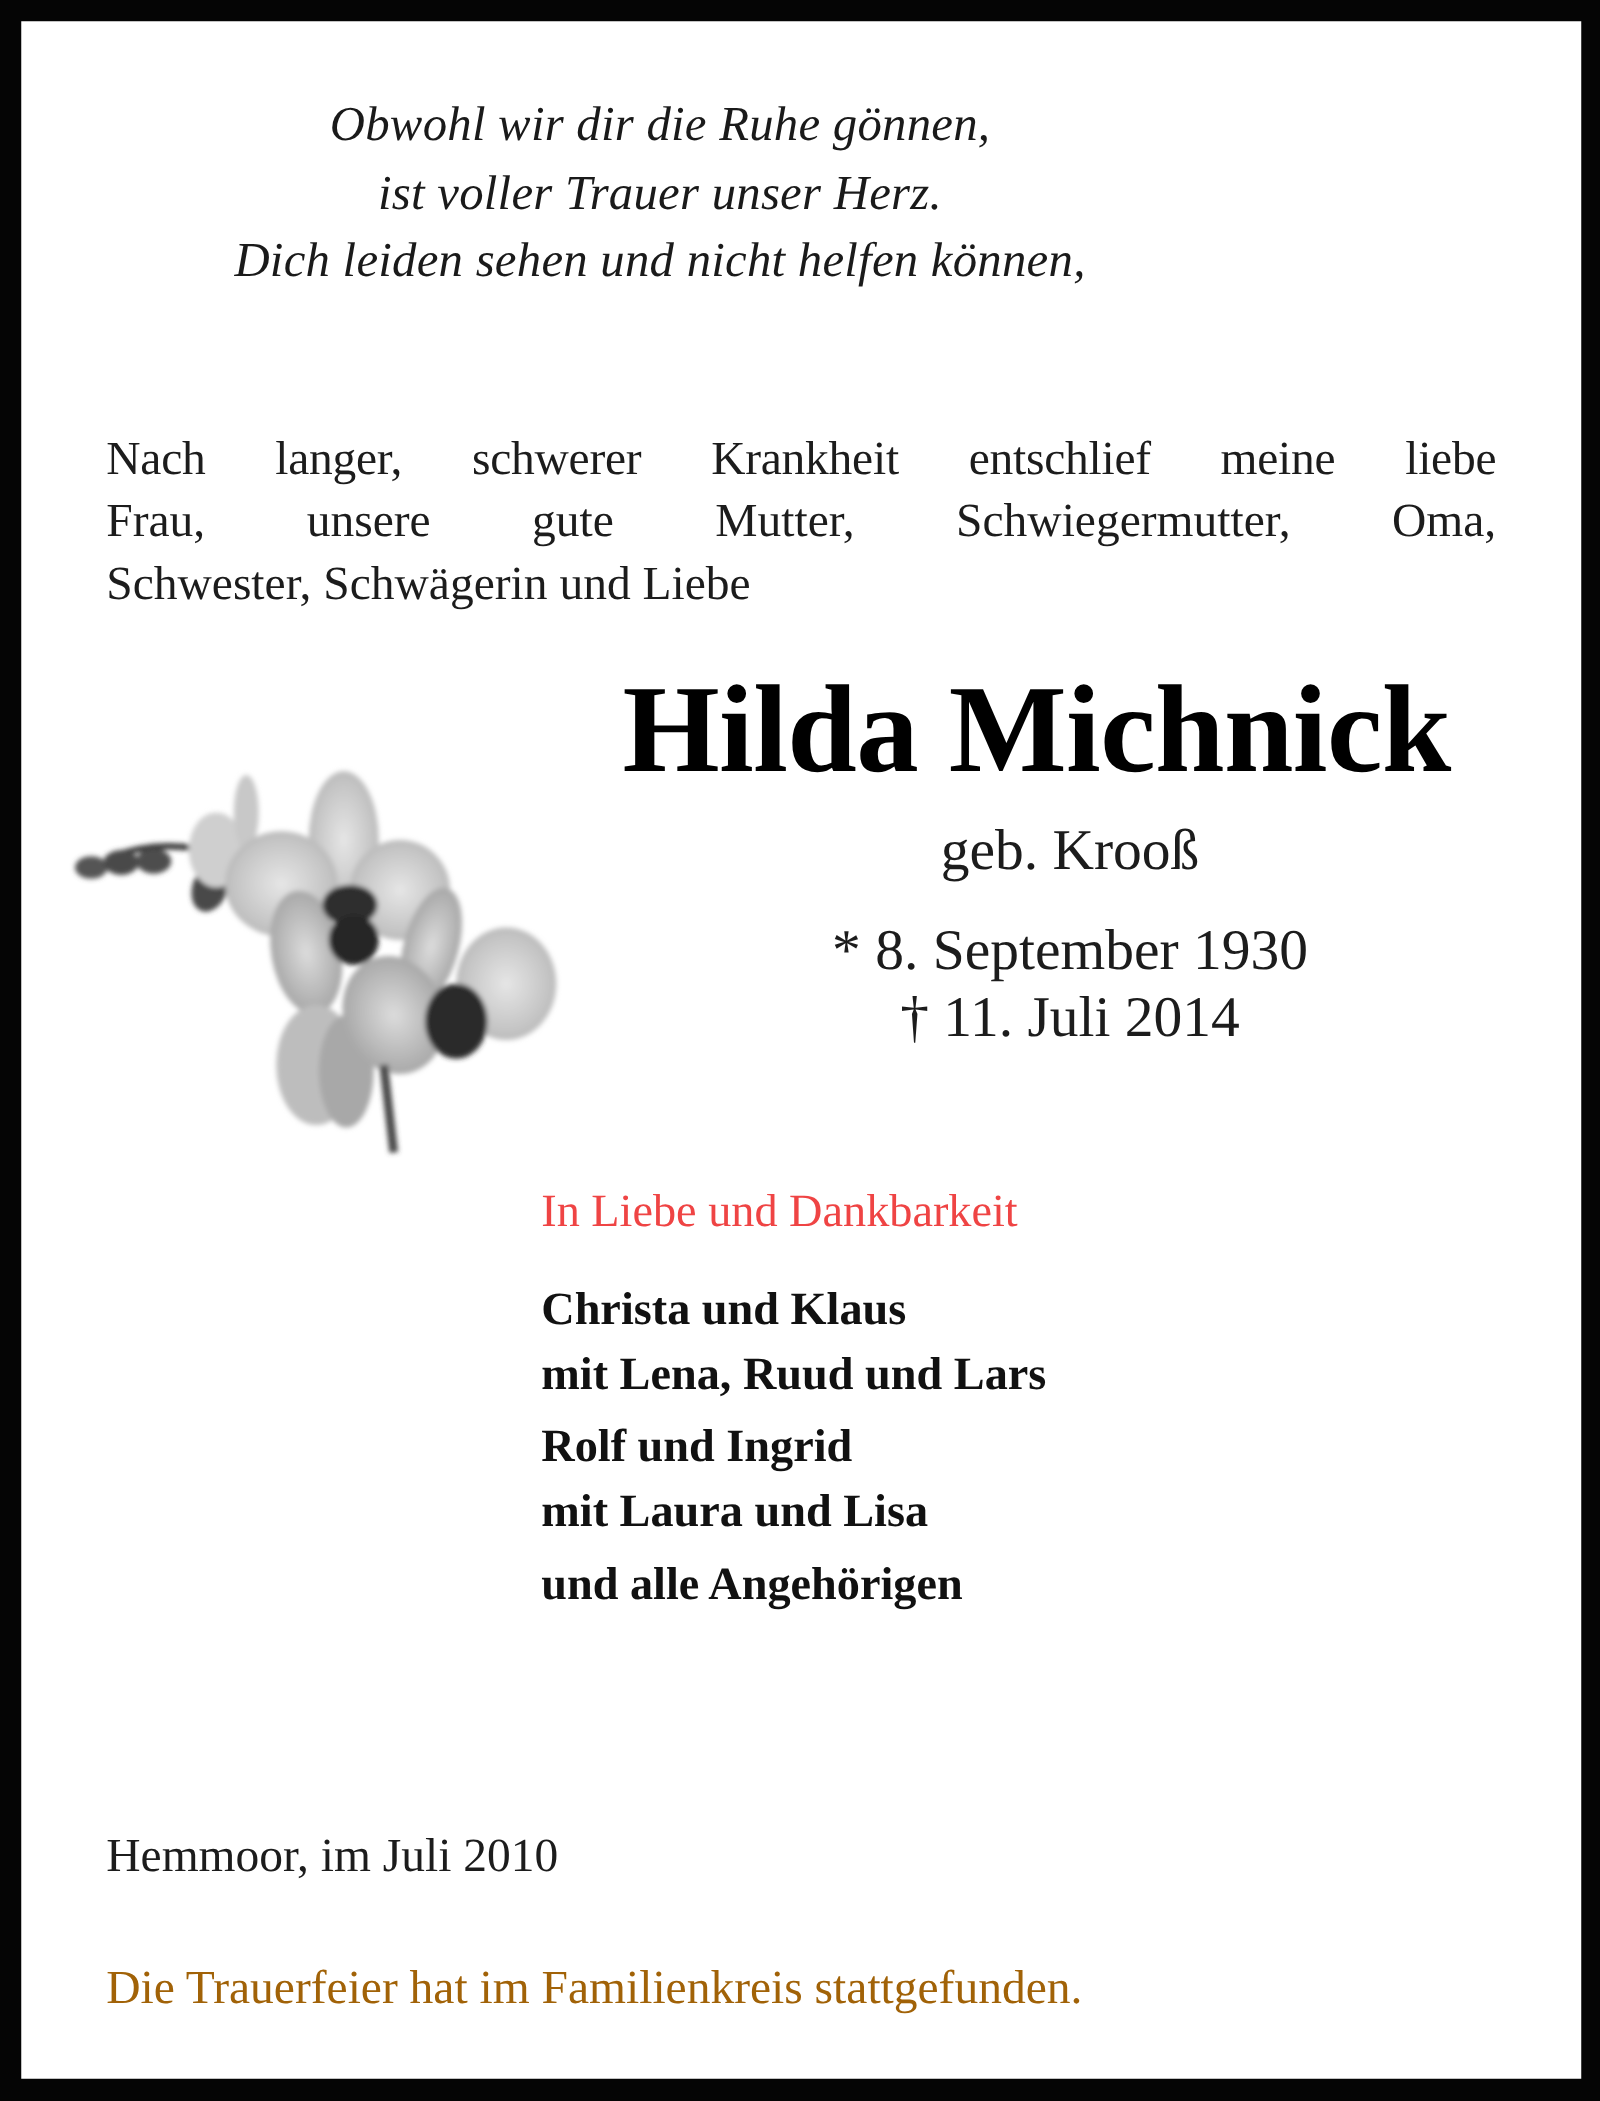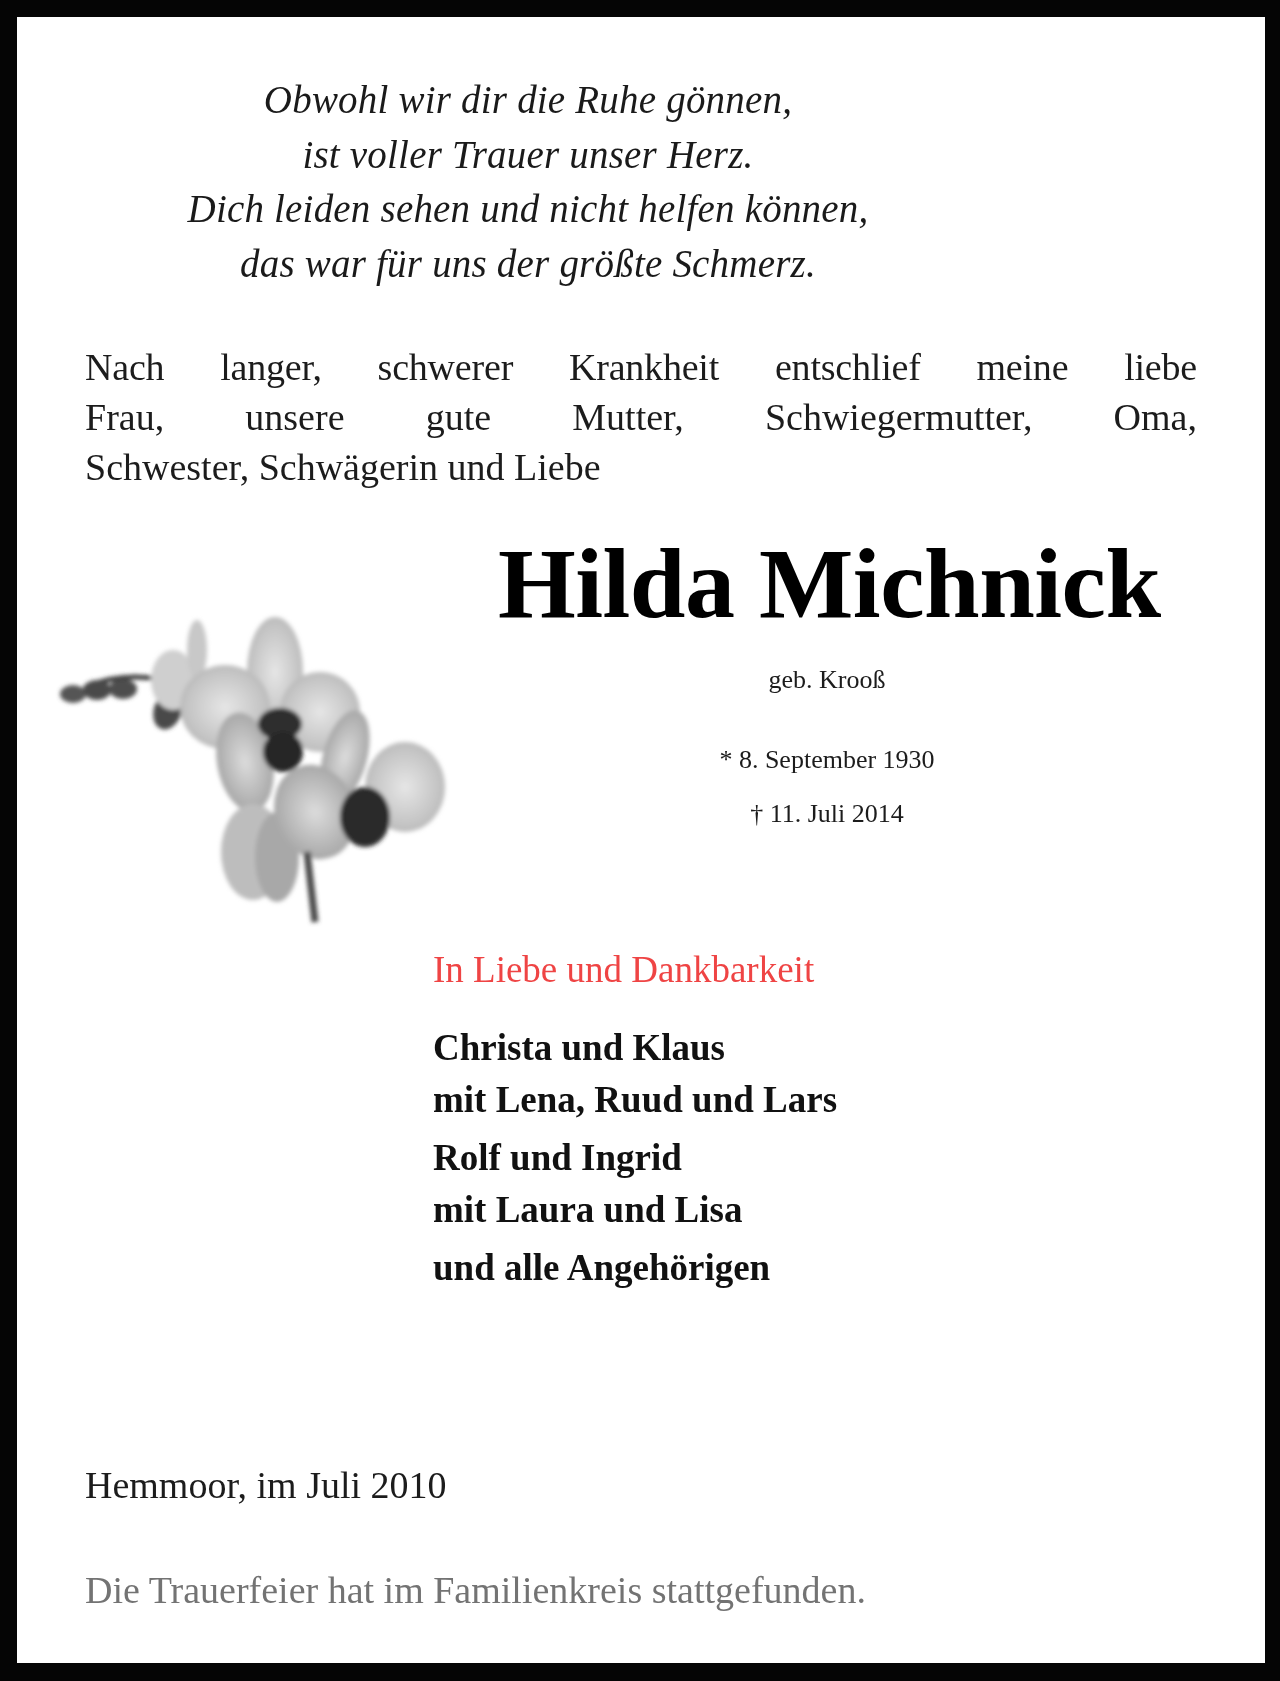--- a/index.html
+++ b/index.html
@@ -62,24 +62,24 @@
       top: 512px;
       font-weight: bold;
       font-size: 100px;
       line-height: 110px;
       color: #000;
       letter-spacing: -0.5px;
       margin-left: 32px;
     }
     .center-col {
       position: absolute;
-      left: 560px;
+      left: 589px;
       width: 500px;
       text-align: center;
-      font-size: 26px;
+      font-size: 46px;
       color: #1c1c1c;
       white-space: nowrap;
     }
     .maiden { top: 640px; line-height: 46px; }
     .born { top: 718px; line-height: 50px; }
     .died { top: 772px; line-height: 50px; }
 
     .thanks {
       left: 416px;
       top: 930px;
@@ -103,42 +103,41 @@
       top: 1443px;
       font-size: 38px;
       line-height: 50px;
       color: #1c1c1c;
     }
     .funeral {
       left: 68px;
       top: 1548px;
       font-size: 38px;
       line-height: 50px;
-      color: #737373;
+      color: #a16207;
     }
 
     .orchid {
       position: absolute;
       left: 28px;
       top: 585px;
       width: 420px;
       height: 330px;
     }
   </style>
 </head>
 <body>
 
 <div class="frame">
   <div class="sheet">
 
     <div class="poem">
       <div>Obwohl wir dir die Ruhe gönnen,</div>
       <div>ist voller Trauer unser Herz.</div>
       <div>Dich leiden sehen und nicht helfen können,</div>
-      <div>das war für uns der größte Schmerz.</div>
     </div>
 
     <div class="intro">
       <span class="line first">Nach langer, schwerer Krankheit entschlief meine liebe</span>
       <span class="line">Frau, unsere gute Mutter, Schwiegermutter, Oma,</span>
       <span class="line last">Schwester, Schwägerin und Liebe</span>
     </div>
 
     <svg class="orchid" viewBox="0 0 420 330">
       <defs>

